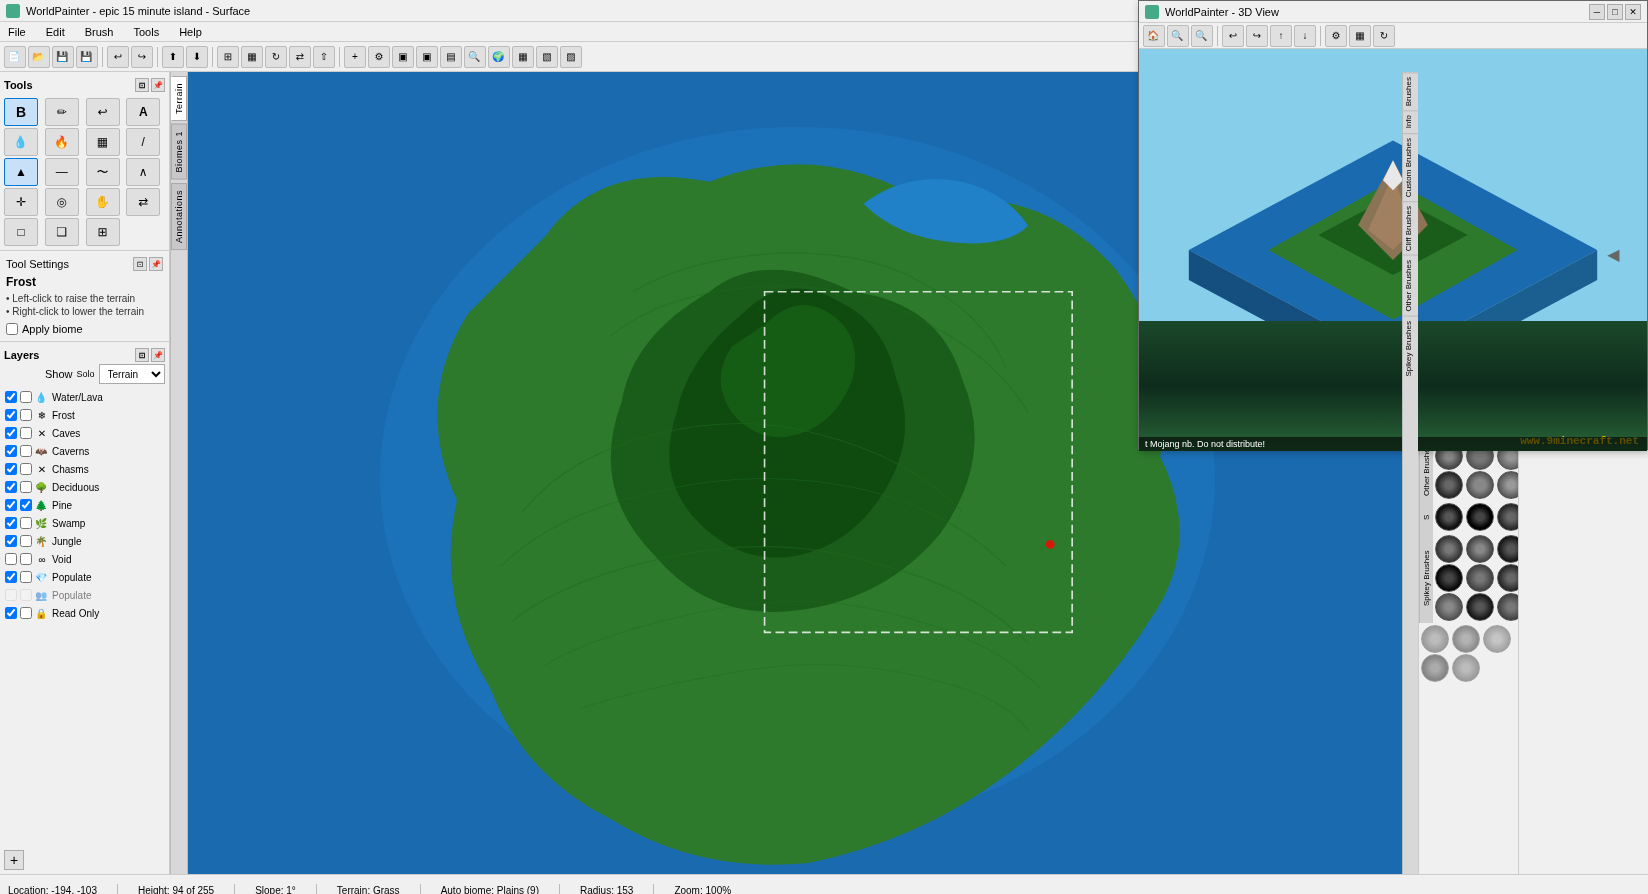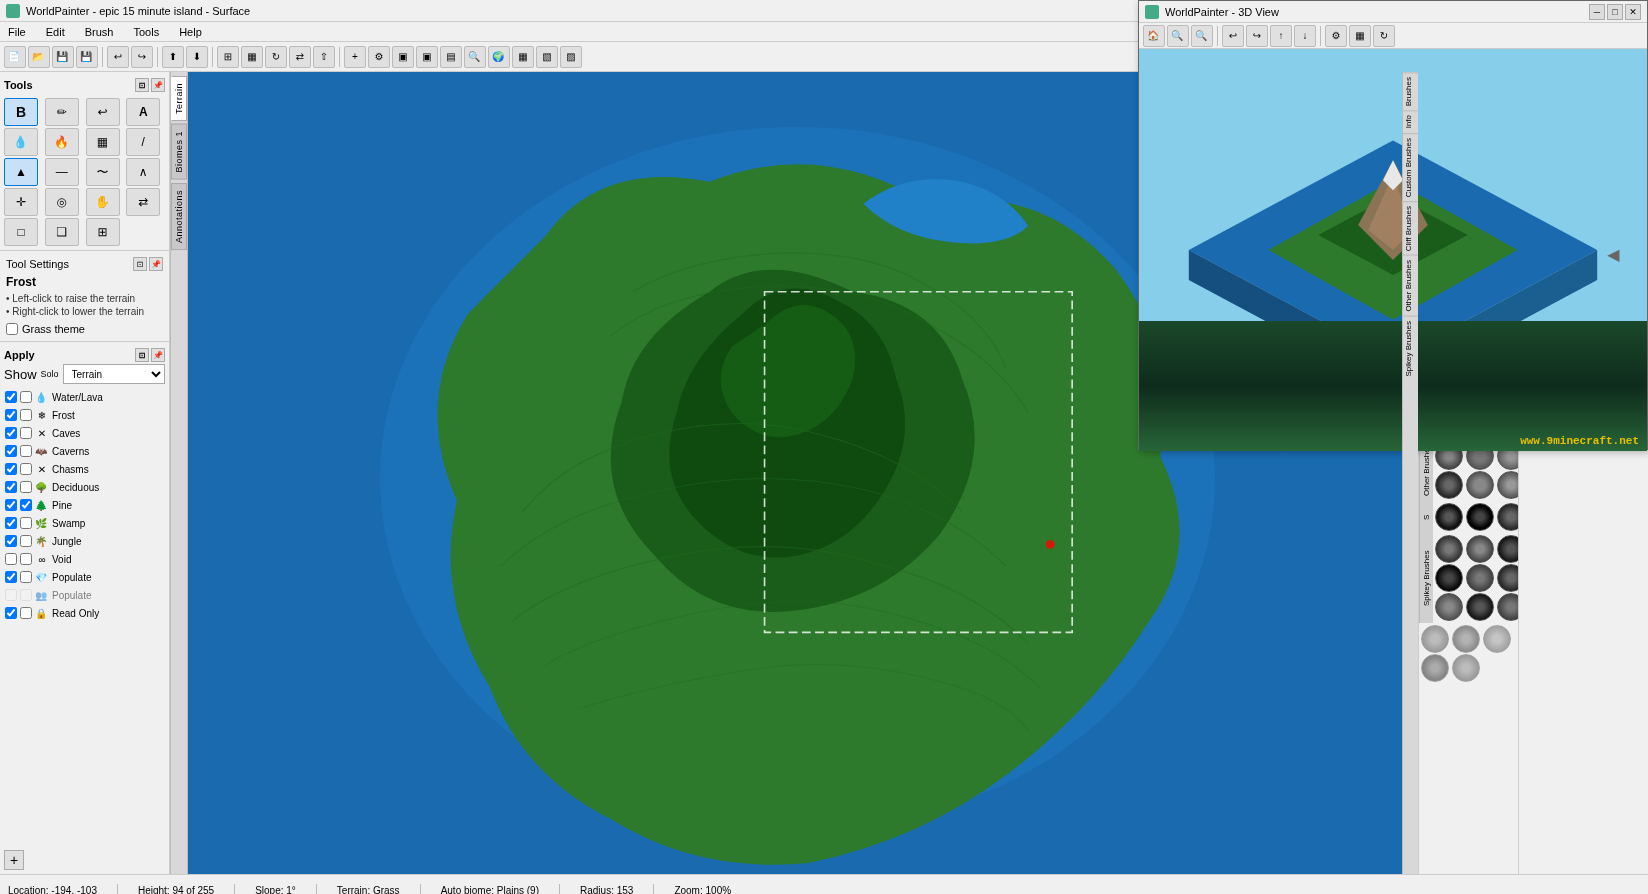--- a/index.html
+++ b/index.html
@@ -245,34 +245,34 @@
         <div class="section-header-controls">
           <div class="small-btn">⊡</div>
           <div class="small-btn">📌</div>
         </div>
       </div>
       <div class="height-title">Frost</div>
       <div class="tool-hint">• Left-click to raise the terrain</div>
       <div class="tool-hint">• Right-click to lower the terrain</div>
       <div class="apply-theme">
         <input type="checkbox" class="option-check" style="">
-        <span>Grass theme</span>
+        <span>Apply biome</span>
       </div>
     </div>
 
     <div class="layers-section">
       <div class="section-header">
-        <span>Apply</span>
+        <span>Layers</span>
         <div class="section-header-controls">
           <div class="small-btn">⊡</div>
           <div class="small-btn">📌</div>
         </div>
       </div>
       <div class="layers-toolbar">
-        <span style="font-size:13px;">Show</span>
+        <span style="font-size:11px;margin-left:41px;">Show</span>
         <span style="font-size:9px;">Solo</span>
         <select class="layer-dropdown">
           <option>Terrain</option>
         </select>
       </div>
       <div class="layers-list">
         <div class="layer-item">
           <input type="checkbox" checked="" class="layer-check" style="">
           <input type="checkbox" class="layer-check" style="">
           <span class="layer-icon">💧</span>
@@ -701,15 +701,16 @@
       <path d="M 255 300 L 460 190 L 460 220 L 255 330 Z" fill="#1a5f90"></path>
 
       <text x="30" y="370" font-size="22" font-weight="bold" fill="black" font-family="serif">▶N</text>
 
       <text x="470" y="200" font-size="16" fill="#666">◀</text>
     </svg>
     
     <div style="position:absolute;bottom:0;left:0;right:0;height:130px;background:#1a3a2a;overflow:hidden;">
       <div style="width:100%;height:100%;background:linear-gradient(180deg, #1a4a2a 0%, #0d2a1a 50%, #2a6a3a 100%);opacity:0.9;"></div>
       <div style="position:absolute;bottom:4px;right:8px;color:#e8c000;font-size:11px;font-weight:bold;font-family:Liberation Mono, monospace;">www.9minecraft.net</div>
+      <div style="position:absolute;bottom:0;left:0;right:0;background:rgba(0,0,0,0.6);color:white;font-size:9px;padding:2px 6px;">t Mojang nb. Do not distribute!</div>
     </div>
   </div>
 </div>
 
 </body></html>

